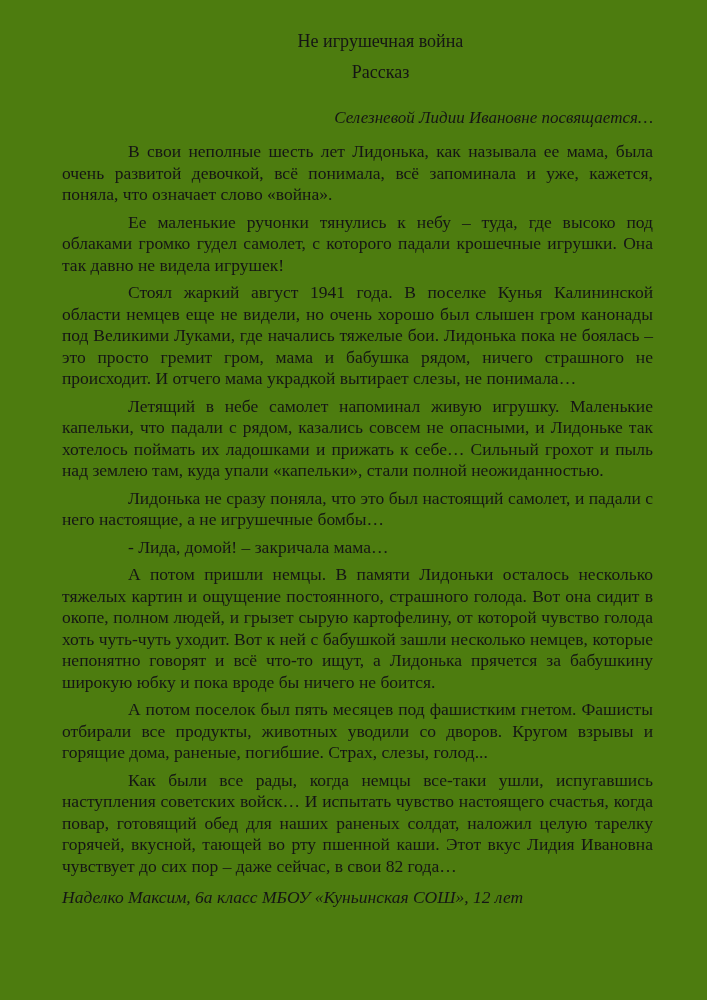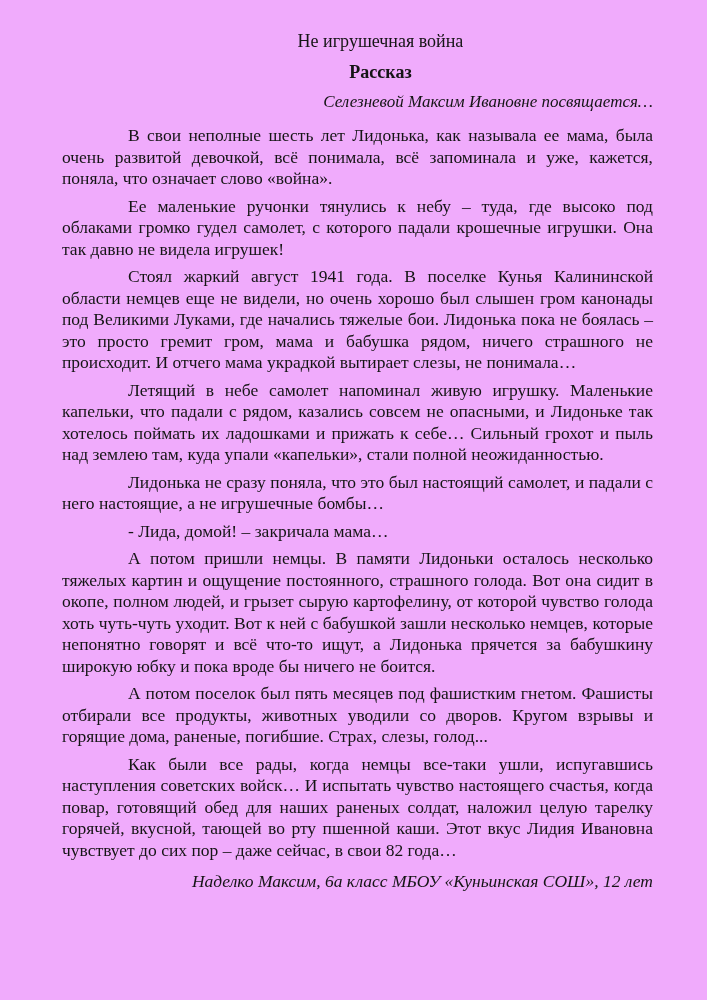--- a/index.html
+++ b/index.html
@@ -4,72 +4,72 @@
 <style>
   html, body {
     margin: 0;
     padding: 0;
     background: #ffffff;
   }
   .page {
     position: relative;
     width: 707px;
     height: 1000px;
-    background: #f0abfc;
+    background: #4d7c0f;
     color: #151515;
     box-sizing: border-box;
     padding: 30px 54px 0 62px;
     font-family: "Liberation Serif", "DejaVu Serif", serif;
     overflow: hidden;
   }
   .doc-title {
     font-size: 18px;
     line-height: 22px;
     text-align: center;
     padding-left: 46px; 
     margin: 0 0 9px 0;
     font-weight: normal;
   }
   .doc-subtitle {
     font-size: 18px;
     line-height: 22px;
     text-align: center;
     padding-left: 46px;
-    margin: 0 0 8px 0;
-    font-weight: bold;
+    margin: 0 0 24px 0;
+    font-weight: normal;
   }
   .dedication {
     font-size: 17px;
     line-height: 21px;
     font-style: italic;
     text-align: right;
     margin: 0 0 13px 0;
   }
   p.body-par {
     font-size: 17.5px;
     line-height: 21.5px;
     text-align: justify;
     text-indent: 66px;
     margin: 0 0 6px 0;
   }
   .signature {
     font-size: 17.5px;
     line-height: 22px;
     font-style: italic;
-    text-align: right;
+    text-align: left;
     margin: 9px 0 0 0;
   }
 </style>
 </head>
 <body>
 
 <div class="page">
   <h1 class="doc-title">Не игрушечная война</h1>
   <div class="doc-subtitle">Рассказ</div>
-  <div class="dedication">Селезневой Максим Ивановне посвящается…</div>
+  <div class="dedication">Селезневой Лидии Ивановне посвящается…</div>
 
   <p class="body-par">В свои неполные шесть лет Лидонька, как называла ее мама, была очень развитой девочкой, всё понимала, всё запоминала и уже, кажется, поняла, что означает слово «война».</p>
   <p class="body-par">Ее маленькие ручонки тянулись к небу – туда, где высоко под облаками громко гудел самолет, с которого падали крошечные игрушки. Она так давно не видела игрушек!</p>
   <p class="body-par">Стоял жаркий август 1941 года. В поселке Кунья Калининской области немцев еще не видели, но очень хорошо был слышен гром канонады под Великими Луками, где начались тяжелые бои. Лидонька пока не боялась – это просто гремит гром, мама и бабушка рядом, ничего страшного не происходит. И отчего мама украдкой вытирает слезы, не понимала…</p>
   <p class="body-par">Летящий в небе самолет напоминал живую игрушку. Маленькие капельки, что падали с рядом, казались совсем не опасными, и Лидоньке так хотелось поймать их ладошками и прижать к себе… Сильный грохот и пыль над землею там, куда упали «капельки», стали полной неожиданностью.</p>
   <p class="body-par">Лидонька не сразу поняла, что это был настоящий самолет, и падали с него настоящие, а не игрушечные бомбы…</p>
   <p class="body-par">- Лида, домой! – закричала мама…</p>
   <p class="body-par">А потом пришли немцы. В памяти Лидоньки осталось несколько тяжелых картин и ощущение постоянного, страшного голода. Вот она сидит в окопе, полном людей, и грызет сырую картофелину, от которой чувство голода хоть чуть-чуть уходит. Вот к ней с бабушкой зашли несколько немцев, которые непонятно говорят и всё что-то ищут, а Лидонька прячется за бабушкину широкую юбку и пока вроде бы ничего не боится.</p>
   <p class="body-par">А потом поселок был пять месяцев под фашистким гнетом. Фашисты отбирали все продукты, животных уводили со дворов. Кругом взрывы и горящие дома, раненые, погибшие. Страх, слезы, голод...</p>
   <p class="body-par">Как были все рады, когда немцы все-таки ушли, испугавшись наступления советских войск… И испытать чувство настоящего счастья, когда повар, готовящий обед для наших раненых солдат, наложил целую тарелку горячей, вкусной, тающей во рту пшенной каши. Этот вкус Лидия Ивановна чувствует до сих пор – даже сейчас, в свои 82 года…</p>

